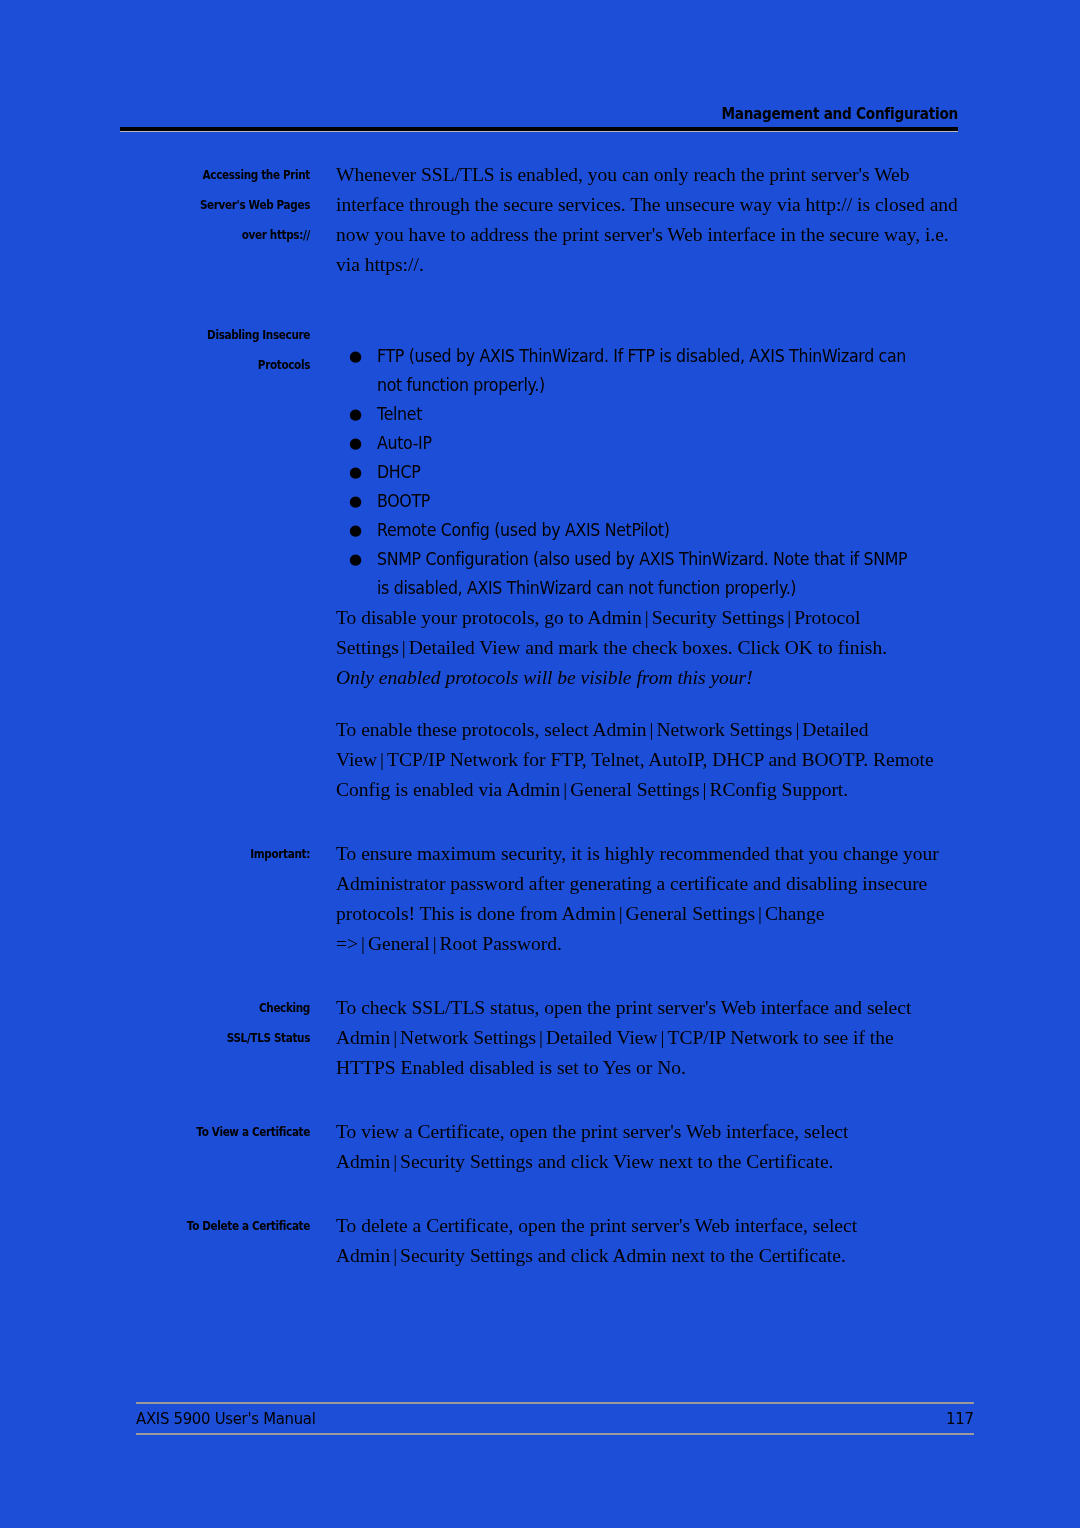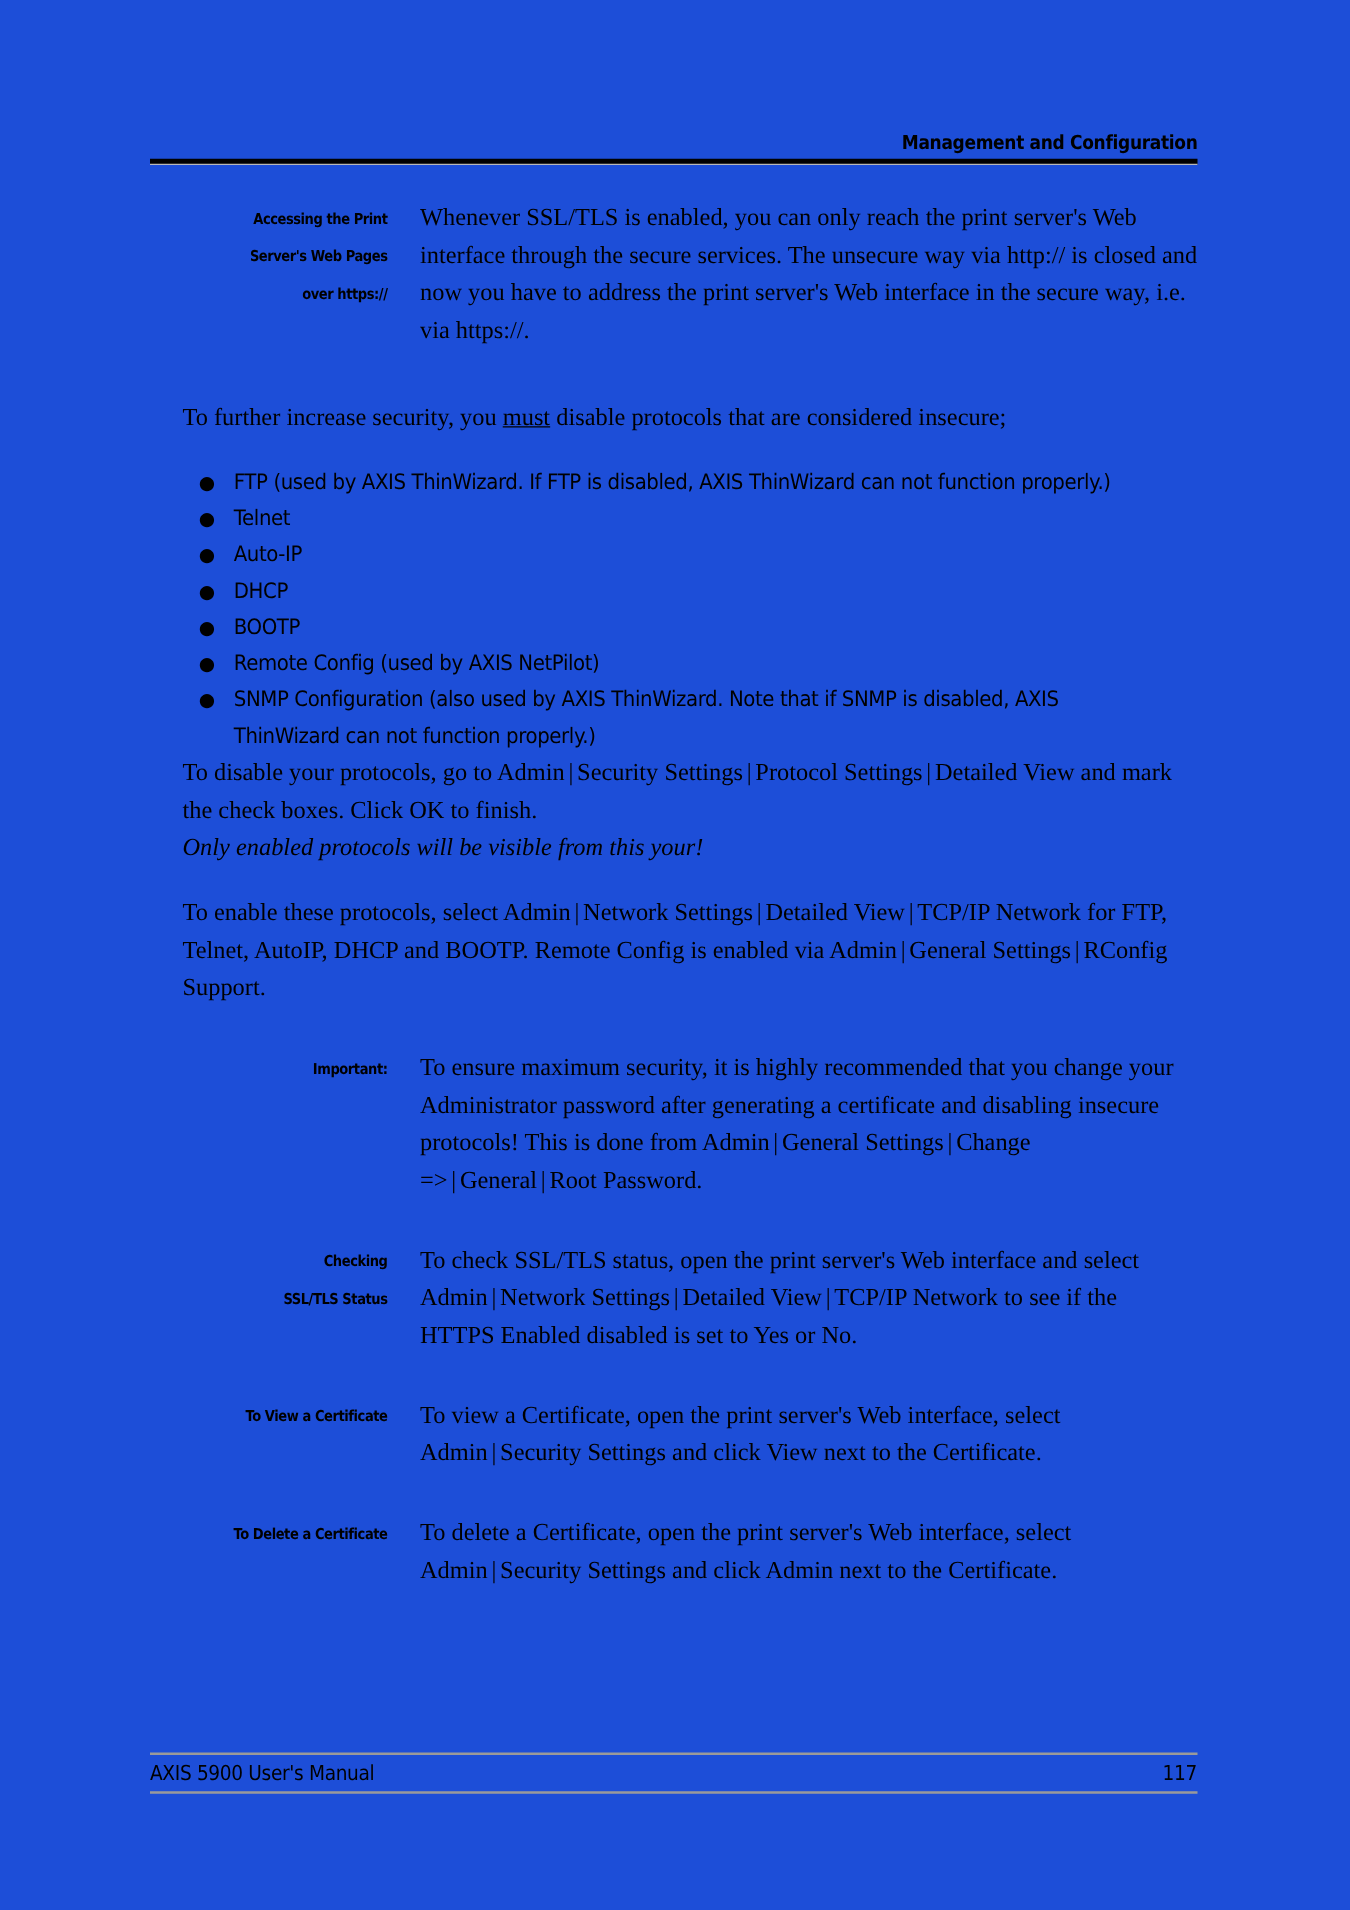--- a/index.html
+++ b/index.html
@@ -127,21 +127,21 @@
   }
   .after-bullets {
     margin-top: 22px;
   }
   .gap-md { height: 34px; }
   .gap-lg { height: 40px; }
 
   
   .footer {
     position: absolute;
-    left: 120px;
+    left: 136px;
     top: 1402px;
     width: 838px;
   }
   .footer-rule {
     height: 2px;
     background: #9a9a9a;
   }
   .footer-inner {
     display: flex;
     justify-content: space-between;
@@ -182,22 +182,25 @@
         <span>over https://</span>
       </div>
       <div class="body-col">
         <p>Whenever SSL/TLS is enabled, you can only reach the print server's Web interface through the secure services. The unsecure way via http:// is closed and now you have to address the print server's Web interface in the secure way, i.e. via https://.</p>
       </div>
     </div>
 
     <div class="gap-lg"></div>
 
     <div class="row">
-      <div class="body-col">
-        <p><span>To further increase security, you </span><span class="u">must</span><span> disable protocols that are considered insecure;</span></p>
+      <div class="label-col">
+        <span>Disabling Insecure</span>
+        <span>Protocols</span>
+      </div>
+      <div class="body-col">
 
         <ul class="bullets">
           <li>
               <span class="blt">●</span>
               <span class="txt">FTP (used by AXIS ThinWizard. If FTP is disabled, AXIS ThinWizard can not function properly.)</span>
             </li>
           <li>
               <span class="blt">●</span>
               <span class="txt">Telnet</span>
             </li>

